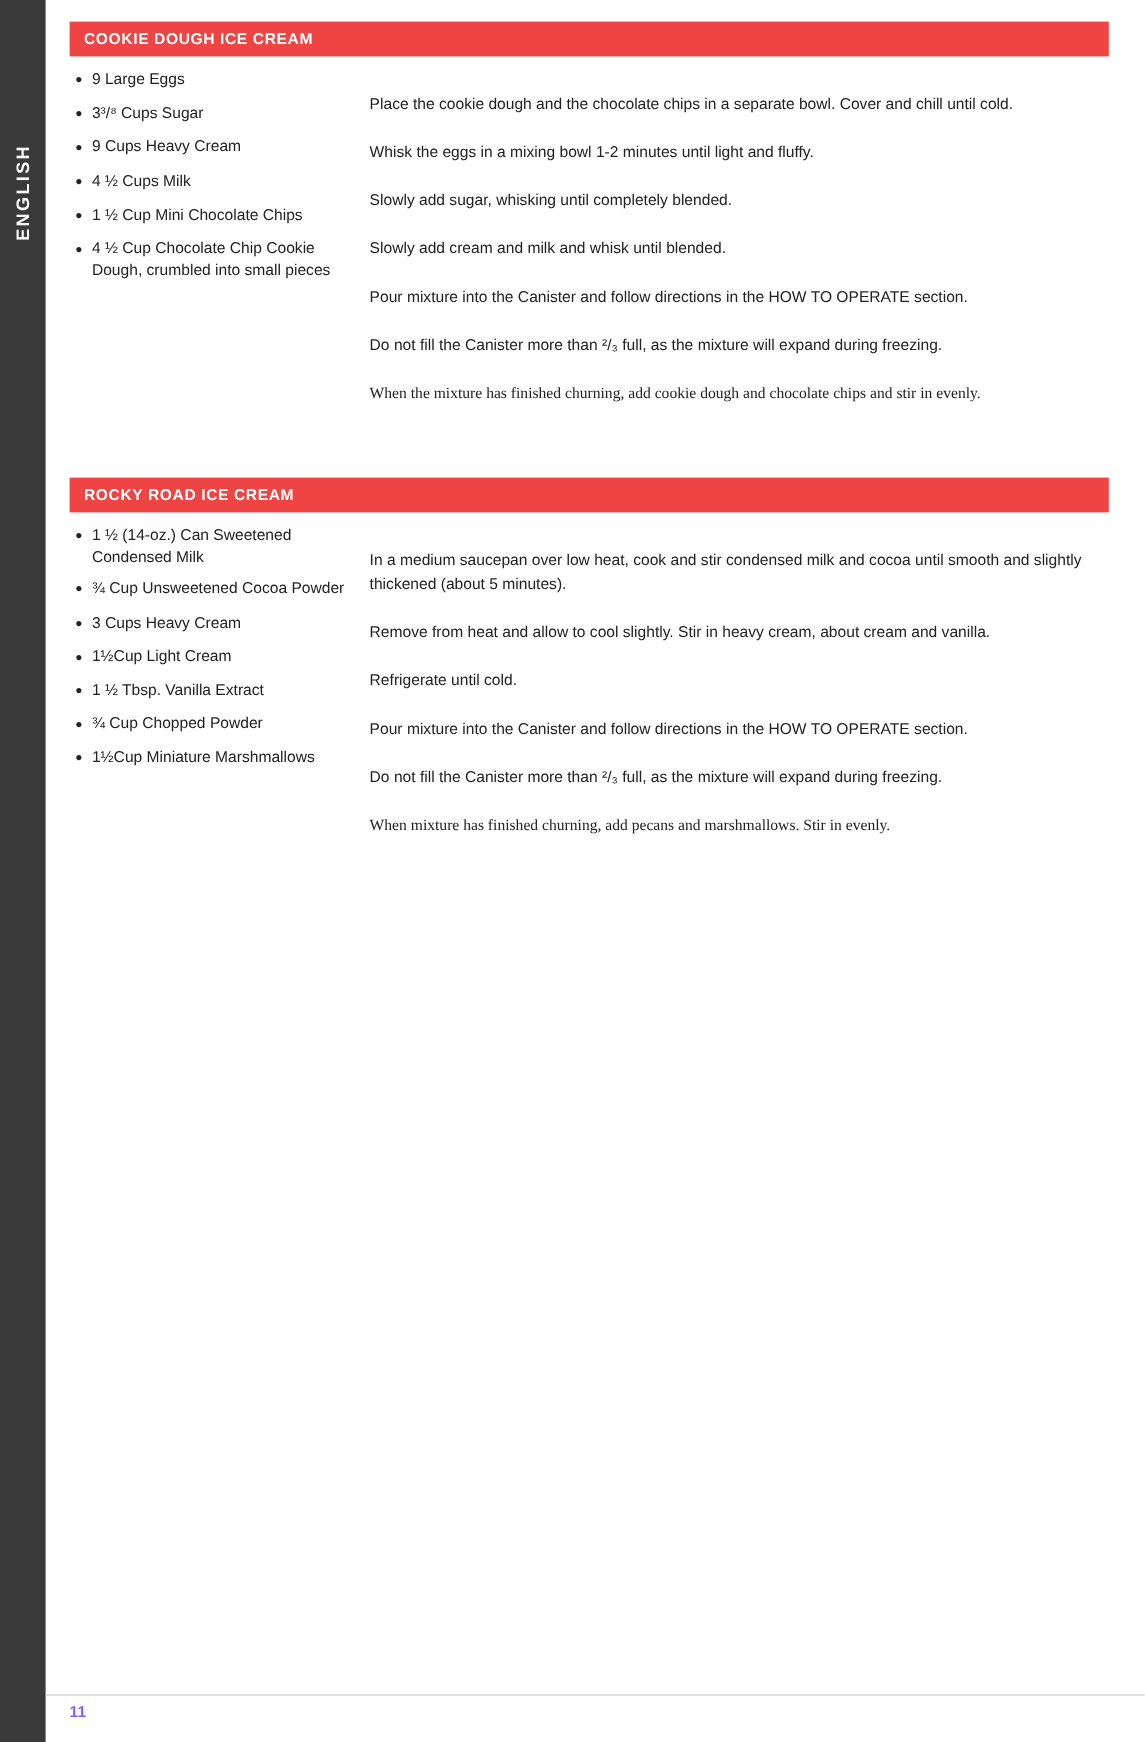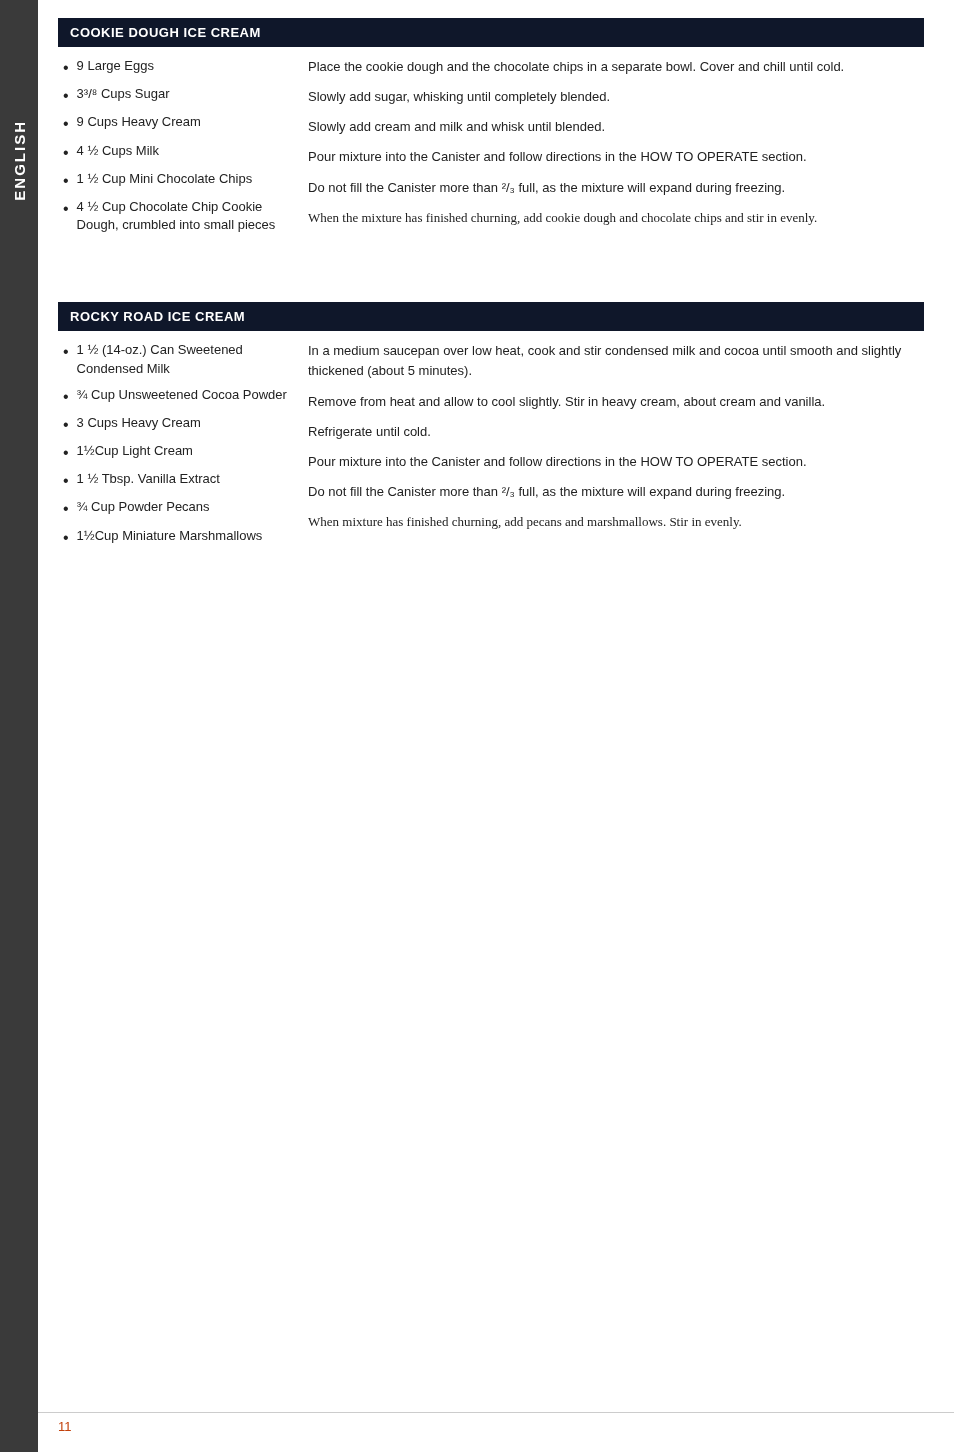--- a/index.html
+++ b/index.html
@@ -51,21 +51,21 @@
       display: flex;
       flex-direction: column;
       gap: 0;
     }
 
     .recipe-section {
       margin-bottom: 30px;
     }
 
     .recipe-title-bar {
-      background: #0f172a;
+      background: #ef4444;
       color: #ffffff;
       font-size: 13px;
       font-weight: bold;
       padding: 7px 12px;
       margin-bottom: 0;
       letter-spacing: 0.5px;
     }
 
     .recipe-body {
       display: flex;
@@ -101,20 +101,21 @@
     }
 
     .instructions-col {
       flex: 1;
       font-size: 13px;
       line-height: 1.55;
     }
 
     .instruction-para {
       margin-bottom: 10px;
+      margin-top: 20px;
     }
 
     .instruction-para:last-child {
       margin-bottom: 0;
       font-family: Liberation Serif, serif;
     }
 
     .page-footer {
       position: absolute;
       bottom: 18px;
@@ -122,22 +123,22 @@
       right: 0;
       display: flex;
       align-items: center;
       padding-left: 20px;
       border-top: 1px solid #cccccc;
       padding-top: 6px;
     }
 
     .page-number {
       font-size: 13px;
-      font-weight: normal;
-      color: #c2410c;
+      font-weight: bold;
+      color: #8b5cf6;
     }
   </style>
 </head>
 <body>
 
 <div class="page-wrapper">
   <div class="sidebar">
     <span class="sidebar-label">ENGLISH</span>
   </div>
 
@@ -170,20 +171,21 @@
           </div>
           <div class="ingredient-item">
             <span class="bullet">•</span>
             <span class="ingredient-text">4 ½ Cup Chocolate Chip Cookie Dough, crumbled into small pieces</span>
           </div>
 
         </div>
 
         <div class="instructions-col">
           <p class="instruction-para">Place the cookie dough and the chocolate chips in a separate bowl. Cover and chill until cold.</p>
+          <p class="instruction-para">Whisk the eggs in a mixing bowl 1-2 minutes until light and fluffy.</p>
           <p class="instruction-para">Slowly add sugar, whisking until completely blended.</p>
           <p class="instruction-para">Slowly add cream and milk and whisk until blended.</p>
           <p class="instruction-para">Pour mixture into the Canister and follow directions in the HOW TO OPERATE section.</p>
           <p class="instruction-para">Do not fill the Canister more than ²/₃ full, as the mixture will expand during freezing.</p>
           <p class="instruction-para">When the mixture has finished churning, add cookie dough and chocolate chips and stir in evenly.</p>
         </div>
       </div>
     </div>
 
     <div class="recipe-section" style="margin-top: 30px;">
@@ -206,21 +208,21 @@
           <div class="ingredient-item">
             <span class="bullet">•</span>
             <span class="ingredient-text">1½Cup Light Cream</span>
           </div>
           <div class="ingredient-item">
             <span class="bullet">•</span>
             <span class="ingredient-text">1 ½ Tbsp. Vanilla Extract</span>
           </div>
           <div class="ingredient-item">
             <span class="bullet">•</span>
-            <span class="ingredient-text">¾ Cup Powder Pecans</span>
+            <span class="ingredient-text">¾ Cup Chopped Powder</span>
           </div>
           <div class="ingredient-item">
             <span class="bullet">•</span>
             <span class="ingredient-text">1½Cup Miniature Marshmallows</span>
           </div>
 
         </div>
 
         <div class="instructions-col">
           <p class="instruction-para">In a medium saucepan over low heat, cook and stir condensed milk and cocoa until smooth and slightly thickened (about 5 minutes).</p>

